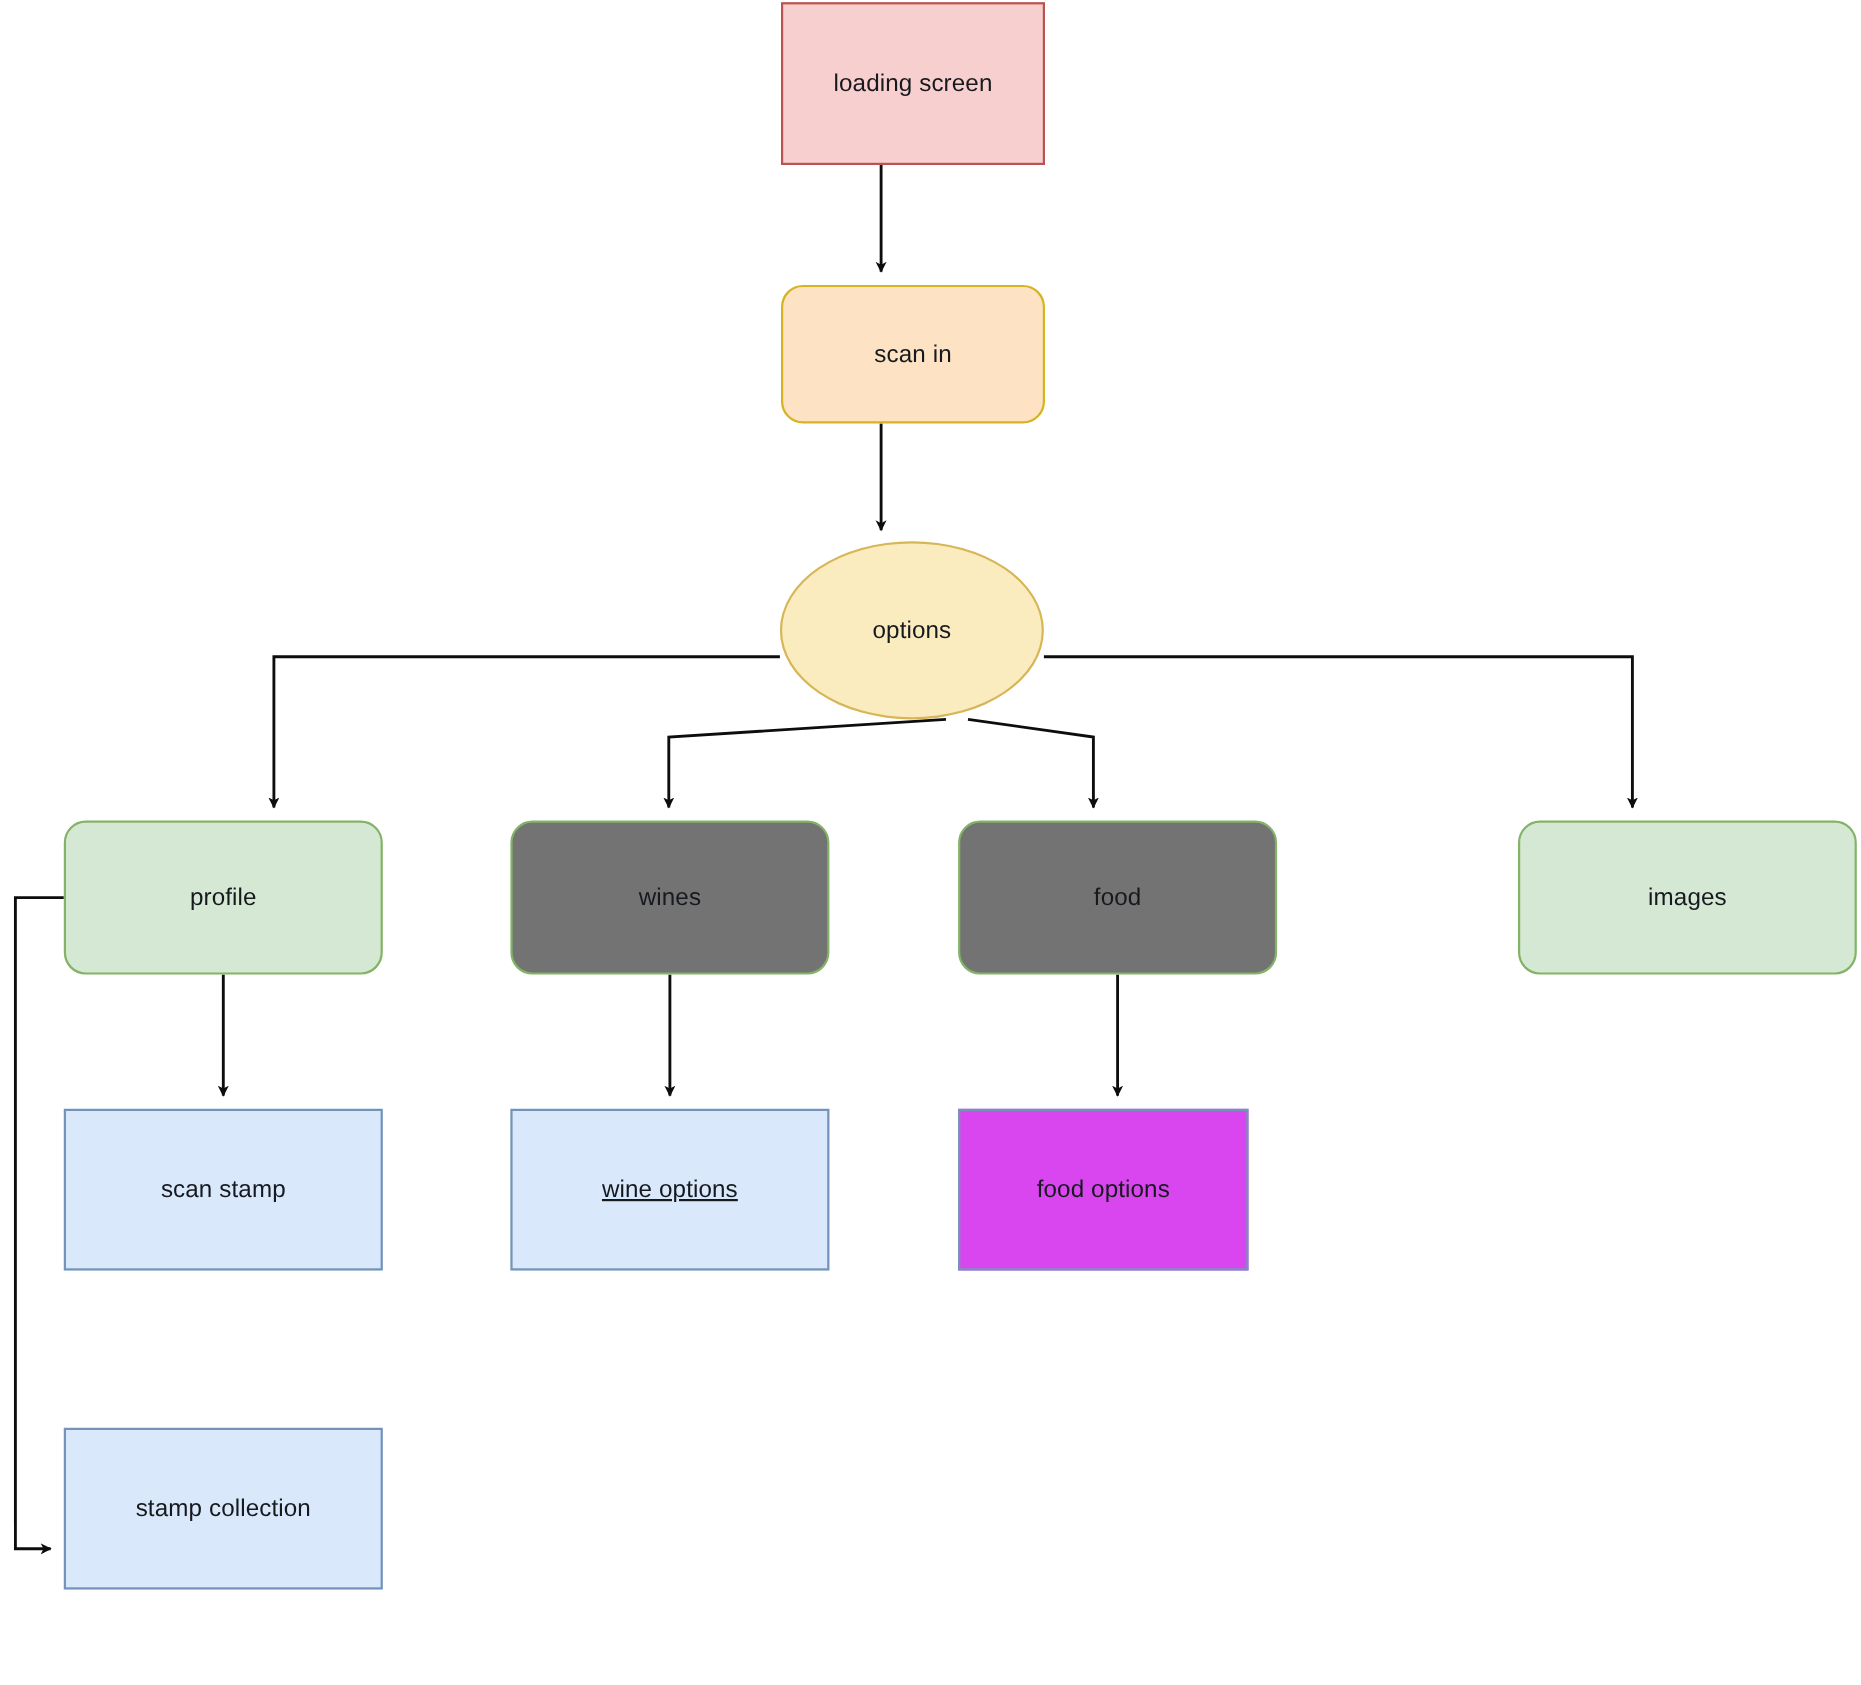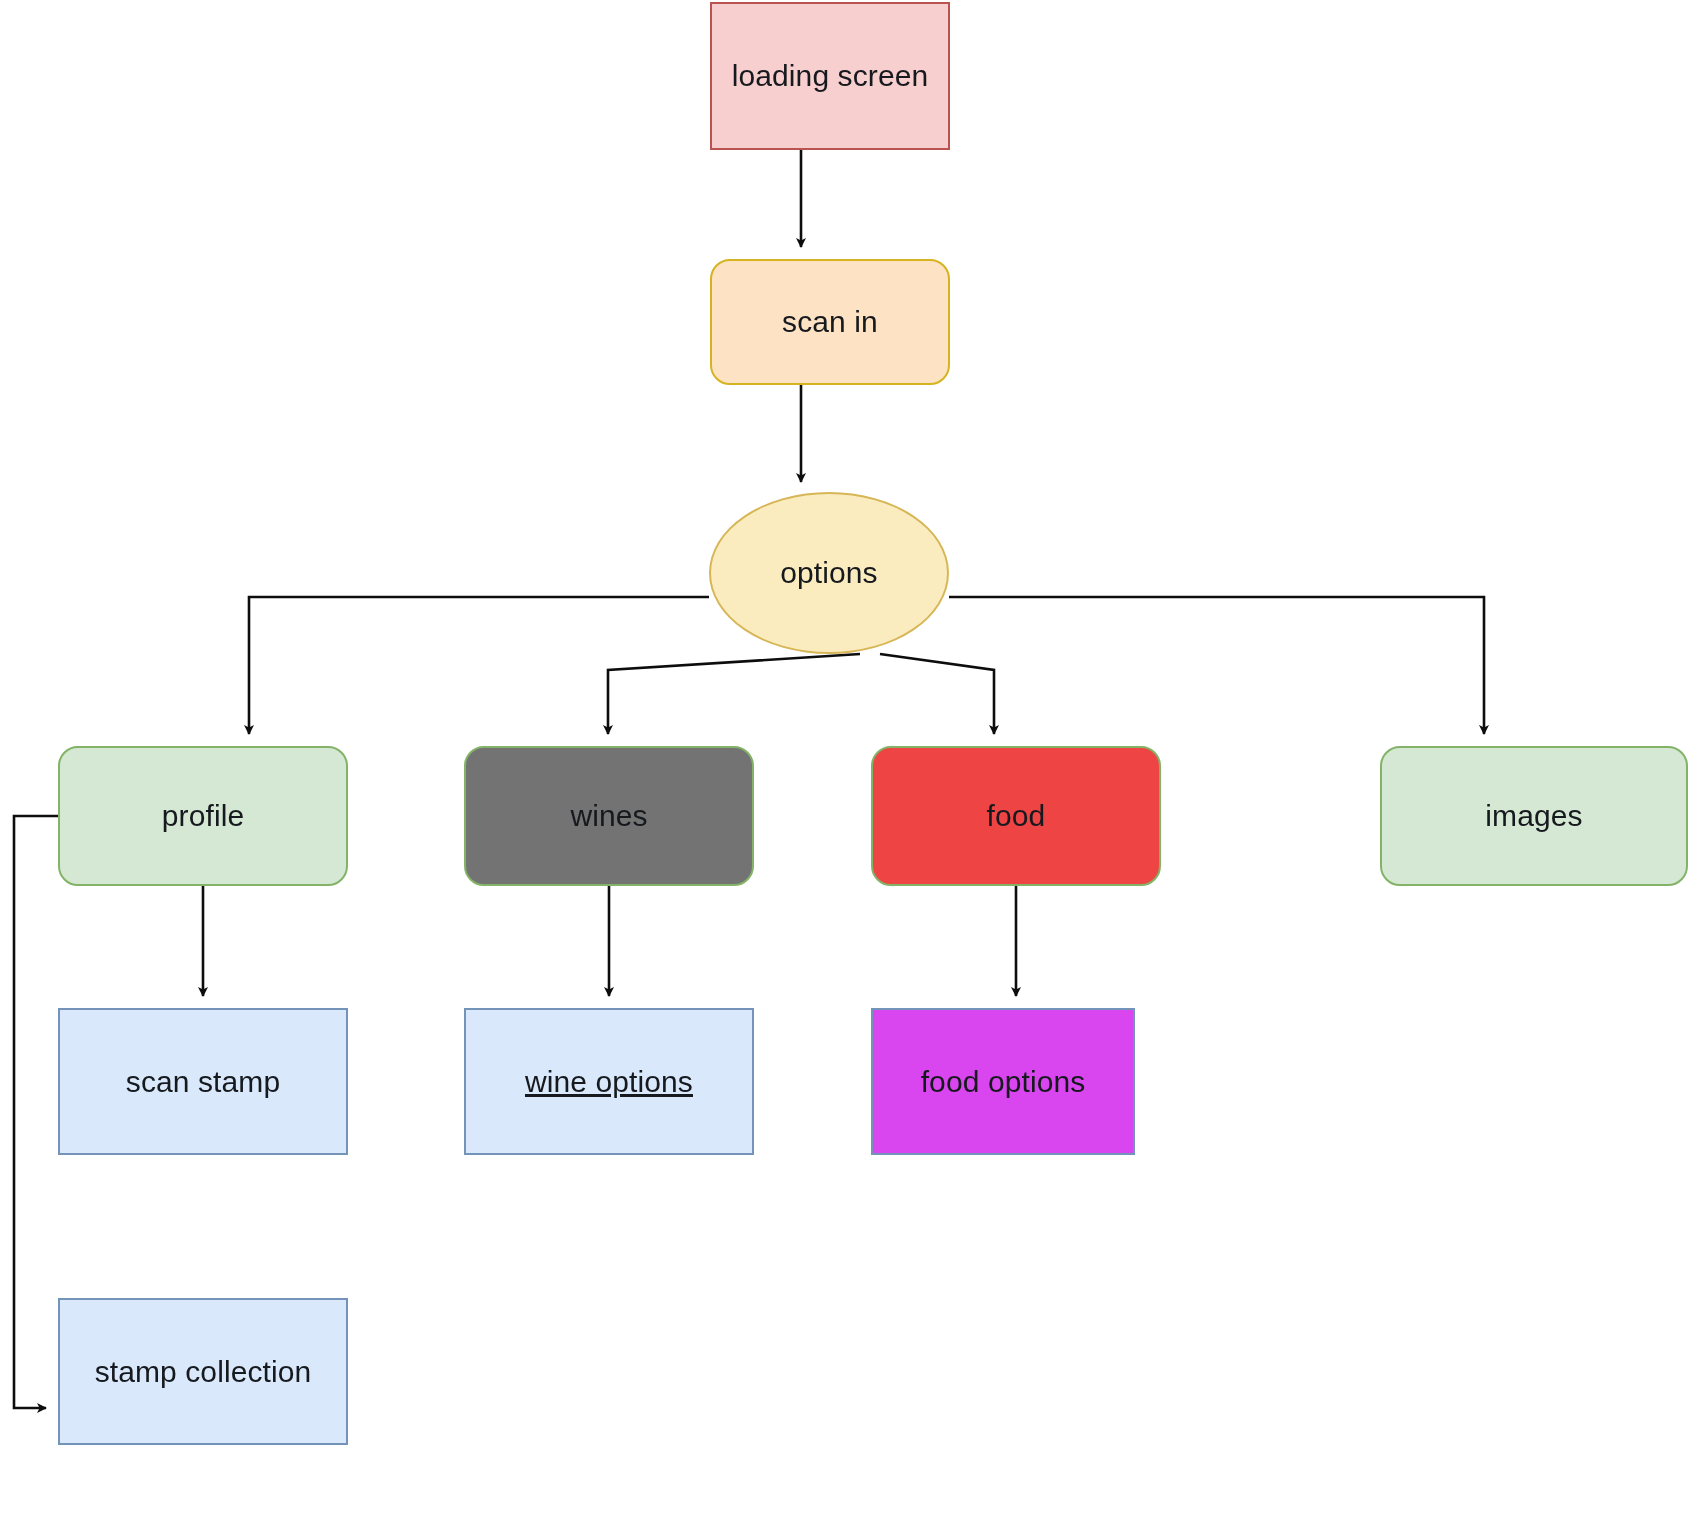--- a/index.html
+++ b/index.html
@@ -27,21 +27,21 @@
     pointer-events: none;
   }
   .node {
     position: absolute;
     box-sizing: border-box;
     display: flex;
     align-items: center;
     justify-content: center;
     text-align: center;
     color: #16191d;
-    font-size: 30px;
+    font-size: 22px;
     line-height: 1.2;
     letter-spacing: 0.1px;
   }
   .node-rect-sharp {
     border-width: 2px;
     border-style: solid;
     border-radius: 0;
   }
   .node-rect-round {
     border-width: 2px;
@@ -92,21 +92,21 @@
       </div>
       <div class="node node-ellipse" style="left: 709px; top: 492px; width: 240px; height: 162px; background: rgb(251, 236, 192); border-color: rgb(214, 182, 86);">
         <span class="label">options</span>
       </div>
       <div class="node node-rect-round" style="left: 58px; top: 746px; width: 290px; height: 140px; background: rgb(213, 232, 212); border-color: rgb(130, 179, 102);">
         <span class="label">profile</span>
       </div>
       <div class="node node-rect-round" style="left: 464px; top: 746px; width: 290px; height: 140px; background: #737373; border-color: rgb(130, 179, 102);">
         <span class="label">wines</span>
       </div>
-      <div class="node node-rect-round" style="left: 871px; top: 746px; width: 290px; height: 140px; background: #ef4444; border-color: rgb(130, 179, 102);">
+      <div class="node node-rect-round" style="left: 871px; top: 746px; width: 290px; height: 140px; background: #737373; border-color: rgb(130, 179, 102);">
         <span class="label">food</span>
       </div>
       <div class="node node-rect-round" style="left: 1380px; top: 746px; width: 308px; height: 140px; background: rgb(213, 232, 212); border-color: rgb(130, 179, 102);">
         <span class="label">images</span>
       </div>
       <div class="node node-rect-sharp" style="left: 58px; top: 1008px; width: 290px; height: 147px; background: rgb(217, 232, 251); border-color: rgb(115, 148, 184);">
         <span class="label">scan stamp</span>
       </div>
       <div class="node node-rect-sharp" style="left: 464px; top: 1008px; width: 290px; height: 147px; background: rgb(217, 232, 251); border-color: rgb(115, 148, 184); text-decoration: underline;">
         <span class="label">wine options</span>

